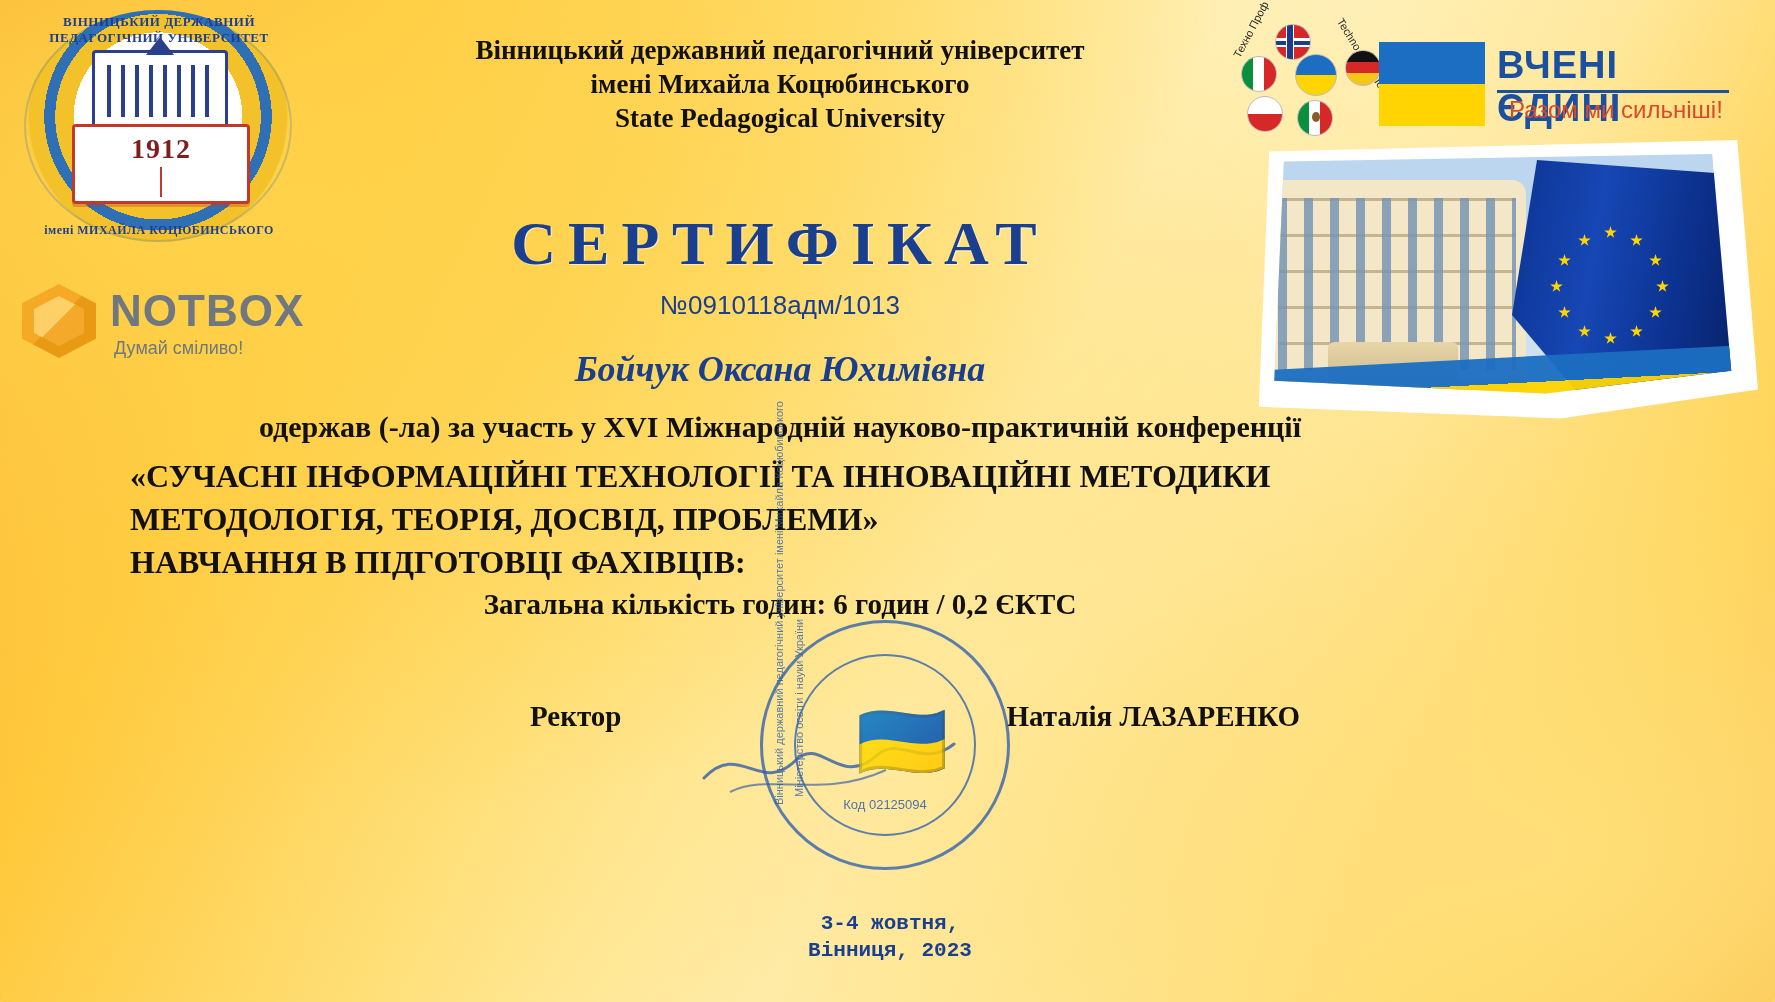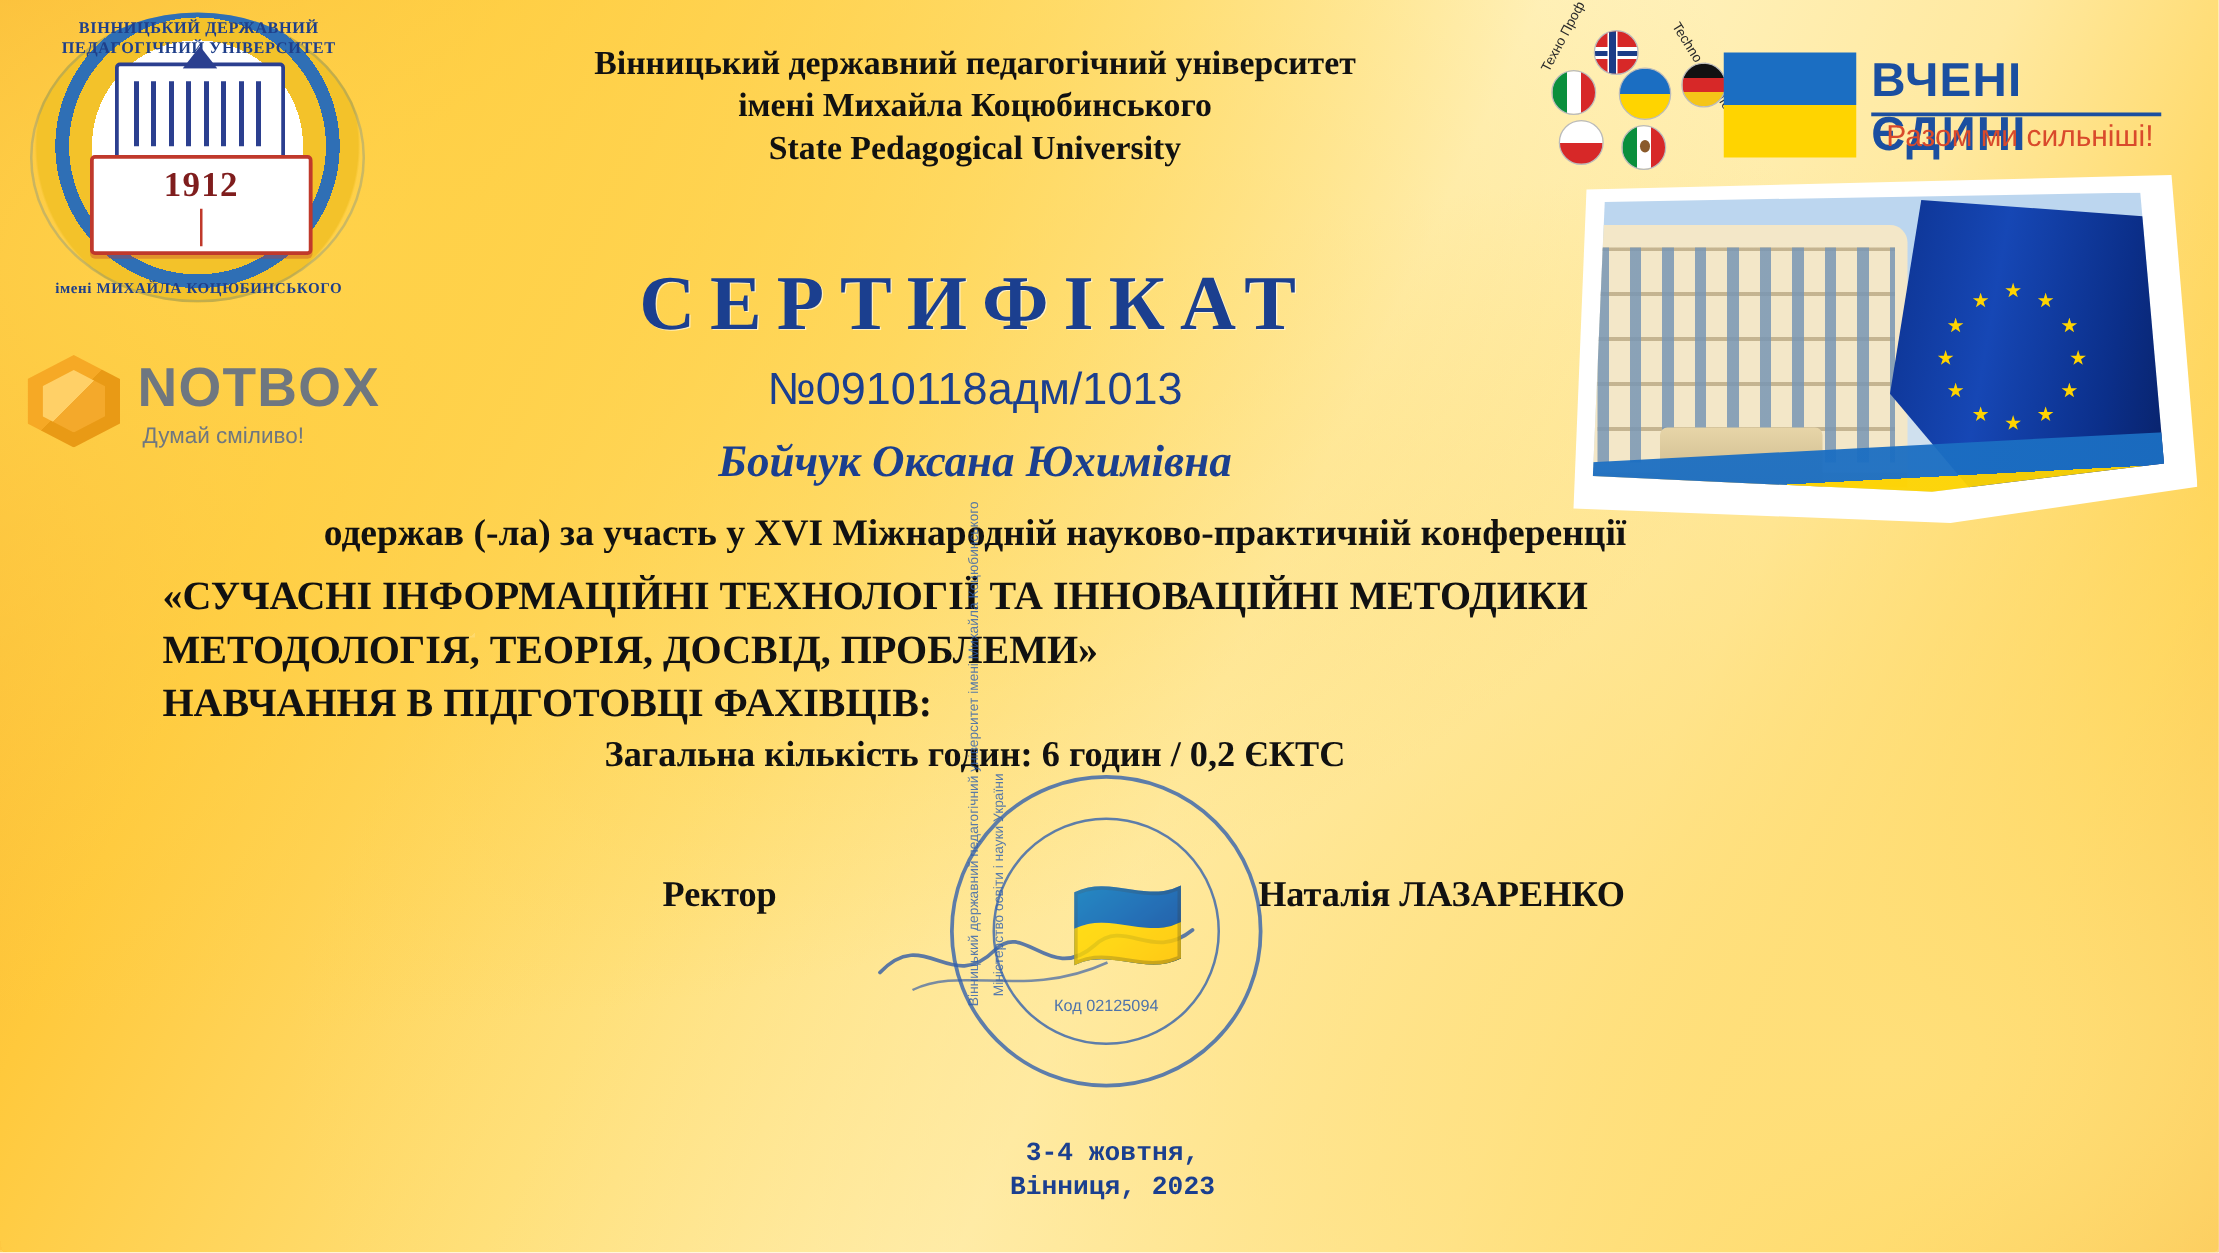--- a/index.html
+++ b/index.html
@@ -342,21 +342,21 @@
     color: #1b3f8f;
     text-shadow: 1px 1px 0 rgba(255,255,255,.6);
   }
   .cert-number {
     position: absolute;
     left: 330px;
     top: 290px;
     width: 900px;
     text-align: center;
     font-family: "Liberation Sans", sans-serif;
-    font-size: 36px;
+    font-size: 26px;
     color: #1b3f8f;
   }
   .recipient {
     position: absolute;
     left: 250px;
     top: 348px;
     width: 1060px;
     text-align: center;
     font-family: "Liberation Serif", serif;
     font-style: italic;

